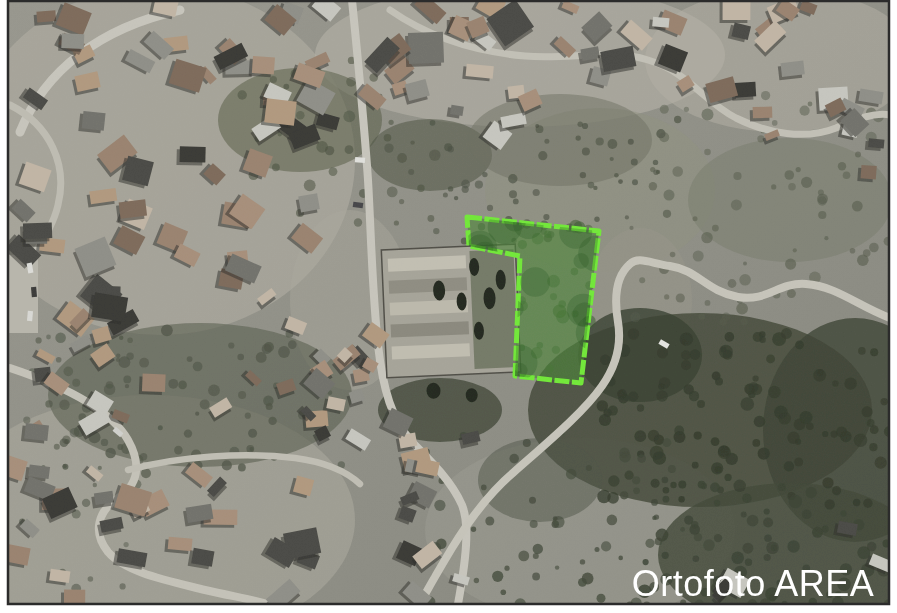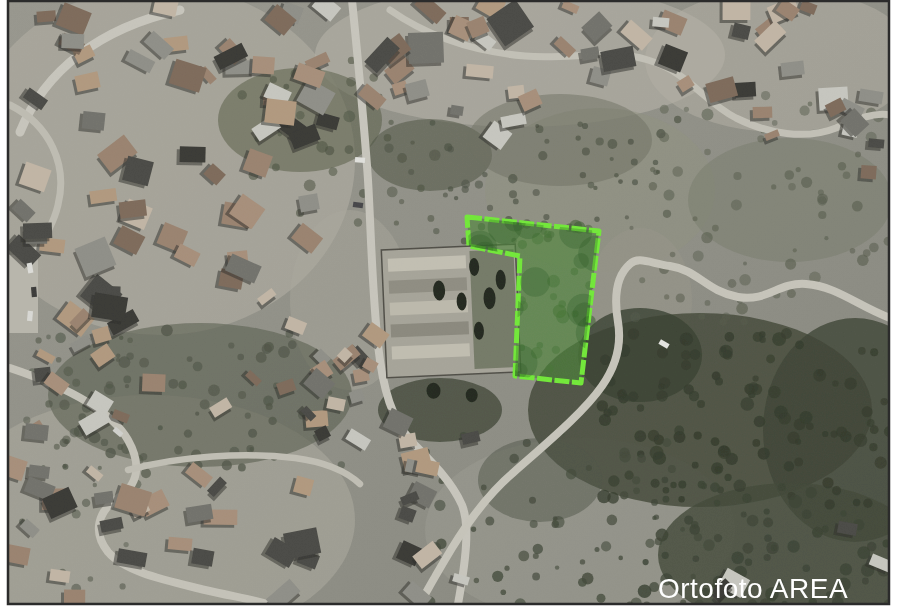--- a/index.html
+++ b/index.html
@@ -1,20 +1,20 @@
 <!DOCTYPE html>
 <html><head>
 <meta charset="utf-8">
 <style>
   html,body{margin:0;padding:0;background:#ffffff;}
   .page{position:relative;width:897px;height:613px;background:#ffffff;overflow:hidden;
         font-family:"Liberation Sans", sans-serif;}
   .scene-svg{position:absolute;left:0;top:0;}
   .caption{position:absolute;right:14px;bottom:8px;width:260px;text-align:center;
-           color:#ffffff;font-size:28px;line-height:1.18;font-weight:400;
+           color:#ffffff;font-size:36px;line-height:1.18;font-weight:400;
            letter-spacing:0.5px;}
   .area-poly{fill-opacity:0.62;stroke-width:5;stroke-linejoin:round;stroke-dasharray:15 2.5;}
 </style>
 </head>
 <body>
 
 <div class="page">
   <svg class="scene-svg" width="897" height="613" viewBox="0 0 897 613">
     <defs>
       <clipPath id="photoClip">

